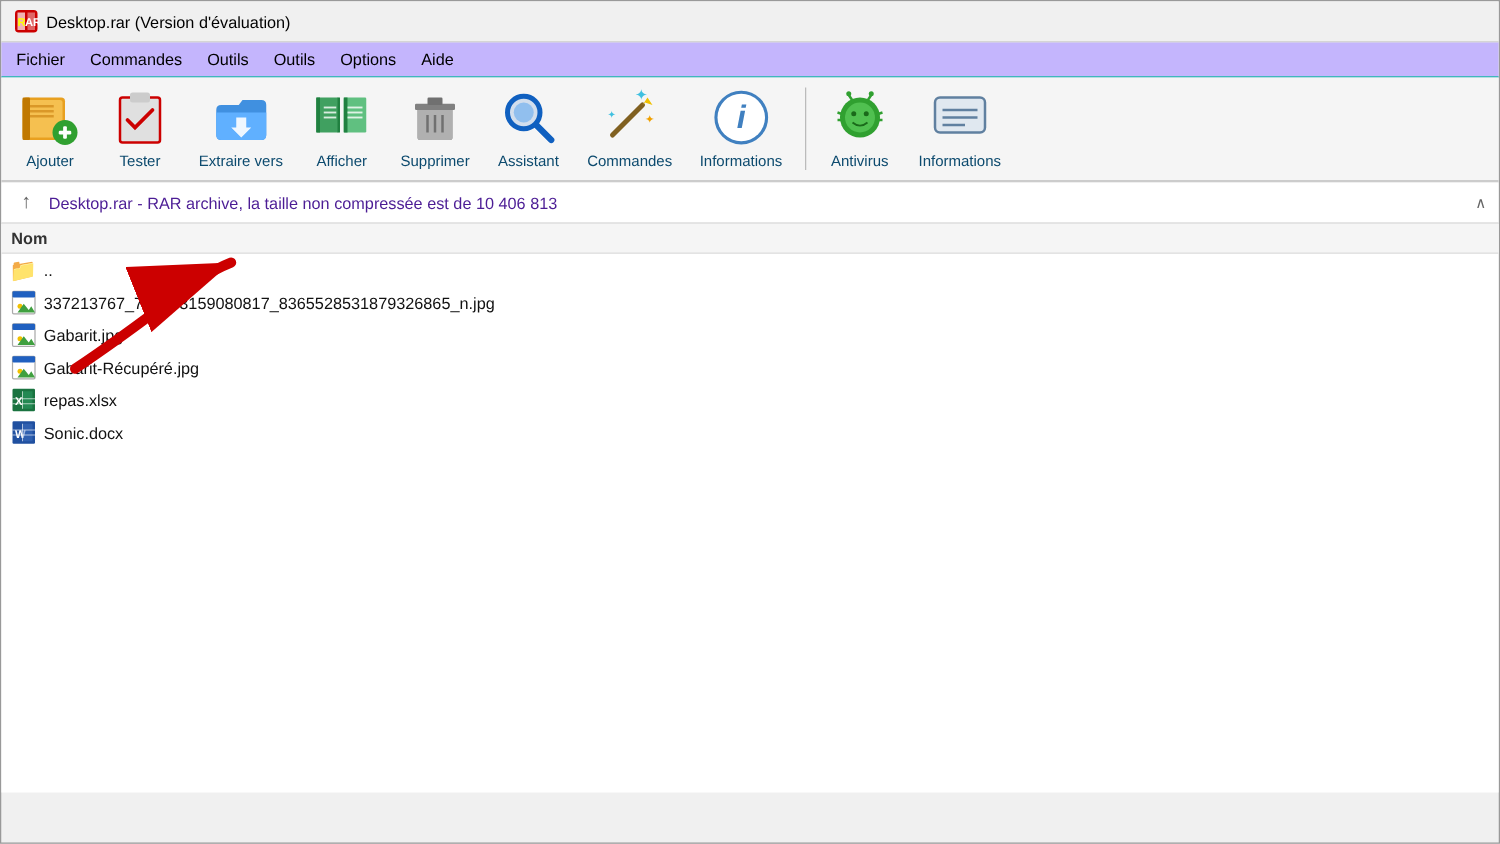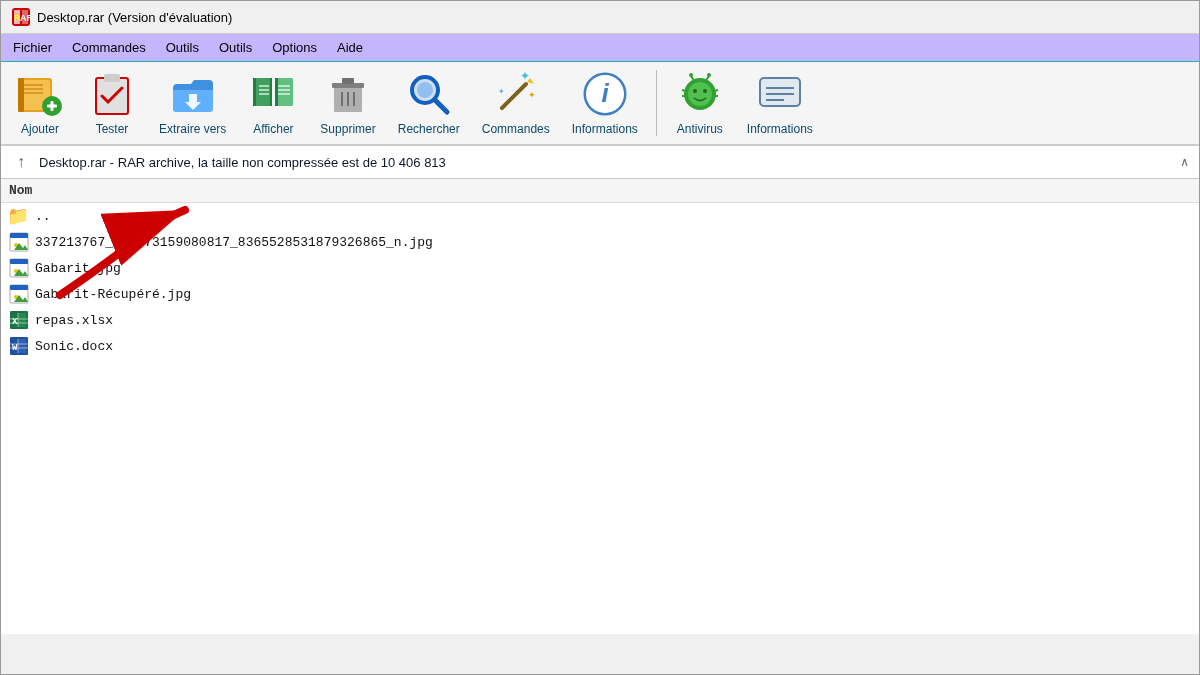--- a/index.html
+++ b/index.html
@@ -87,35 +87,34 @@
       gap: 8px;
     }
     .up-btn {
       font-size: 16px;
       color: #666;
       cursor: pointer;
       padding: 2px 6px;
     }
     .address-text {
       font-size: 13px;
-      color: #0f172a;
+      color: #4c1d95;
     }
     .chevron-up {
       margin-left: auto;
       color: #666;
       font-size: 12px;
     }
 
     
     .file-list {
       background: white;
       flex: 1;
       overflow-y: auto;
       height: calc(675px - 220px);
-      font-family: Liberation Mono, monospace;
     }
     .file-list-header {
       padding: 4px 8px;
       font-weight: bold;
       font-size: 13px;
       border-bottom: 1px solid #ddd;
       background: #f5f5f5;
       color: #333;
     }
     .file-row {
@@ -264,21 +263,21 @@
   <div class="toolbar-btn">
     <div class="tb-icon">
       <svg width="48" height="48" viewBox="0 0 48 48">
 
         <circle cx="20" cy="20" r="13" fill="#1060c0" opacity="0.15"></circle>
         <circle cx="20" cy="20" r="13" fill="none" stroke="#1060c0" stroke-width="4"></circle>
         <circle cx="20" cy="20" r="8" fill="#3090f0" opacity="0.4"></circle>
         <line x1="30" y1="30" x2="42" y2="42" stroke="#1060c0" stroke-width="5" stroke-linecap="round"></line>
       </svg>
     </div>
-    <span class="tb-label">Rechercher</span>
+    <span class="tb-label">Assistant</span>
   </div>
 
   <div class="toolbar-btn">
     <div class="tb-icon">
       <svg width="48" height="48" viewBox="0 0 48 48">
 
         <line x1="10" y1="38" x2="34" y2="14" stroke="#806020" stroke-width="4" stroke-linecap="round"></line>
         <polygon points="34,14 38,8 42,14 36,12" fill="#f0c000"></polygon>
 
         <text x="28" y="10" font-size="12" fill="#40c0e0">✦</text>

